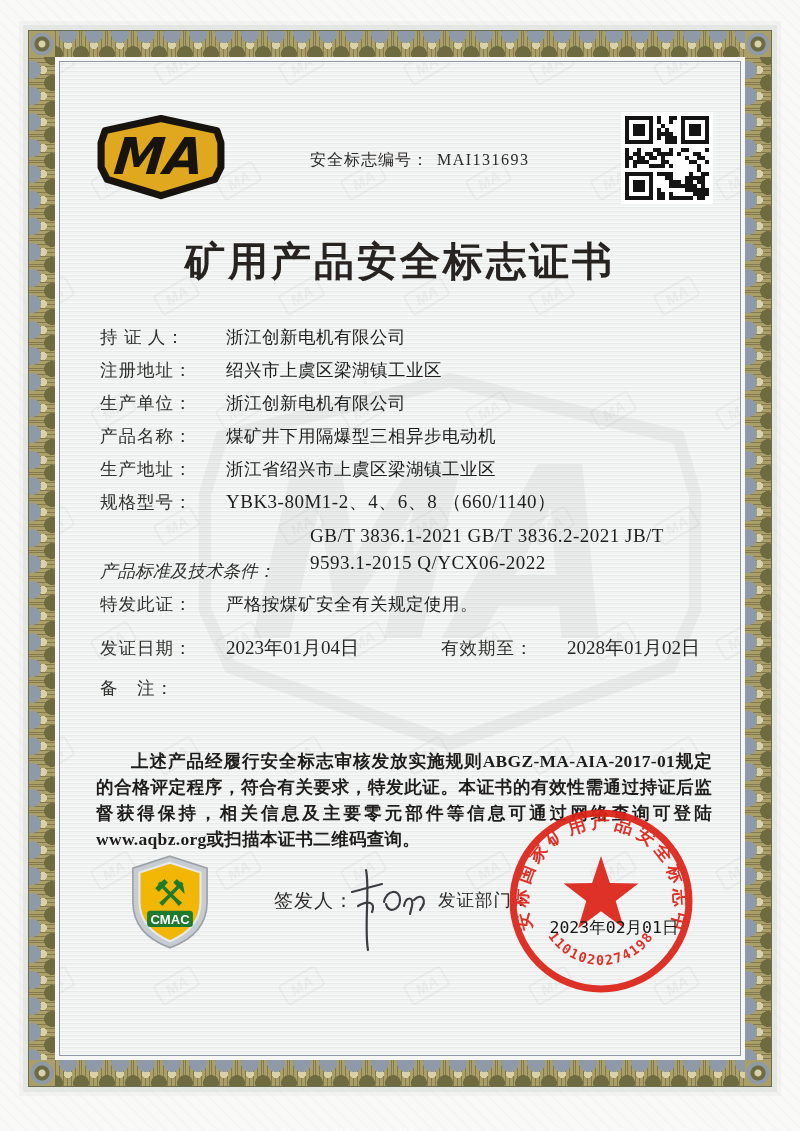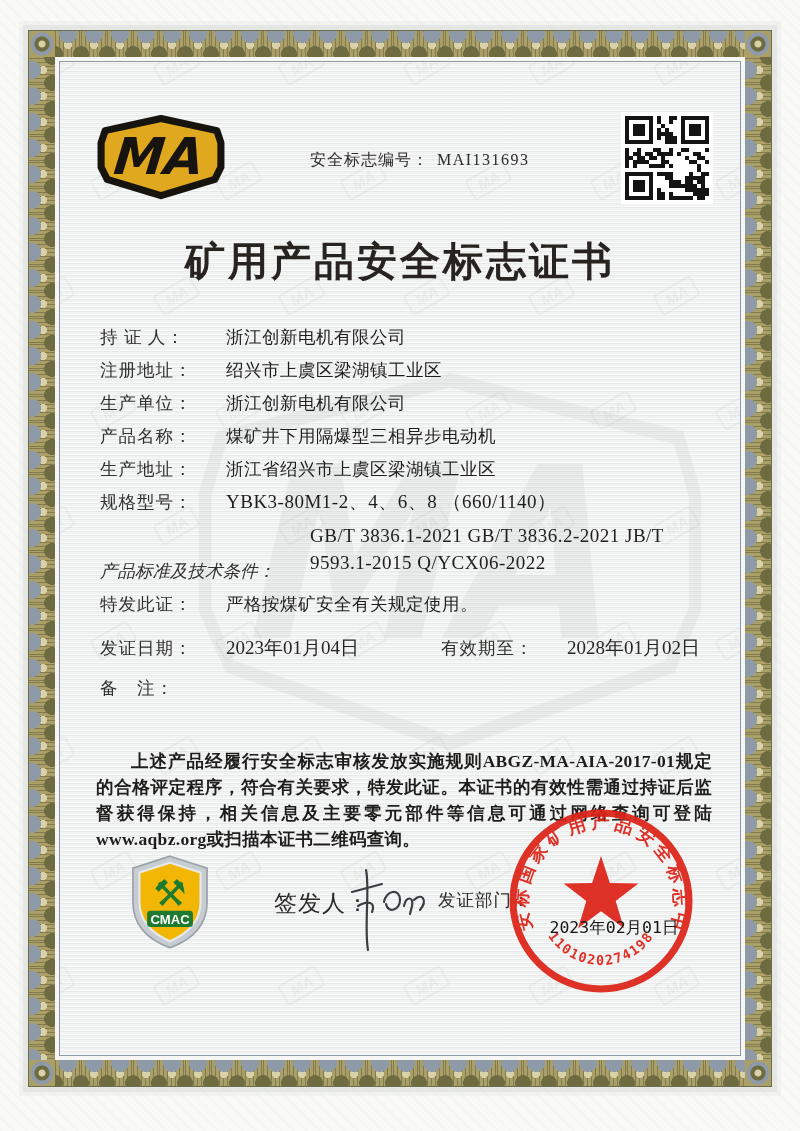--- a/index.html
+++ b/index.html
@@ -60,21 +60,21 @@
   .row-dates{display:flex;line-height:26px;margin-top:18px;margin-bottom:7px;}
   .row-dates .lab{flex:0 0 126px;letter-spacing:1px;color:#30302e;}
   .row-dates .val1{flex:0 0 215px;}
   .row-remark{display:flex;line-height:26px;margin-top:14px;align-items:center;}
   .row-remark .lab{letter-spacing:1px;color:#30302e;}
   
   .para{position:absolute;left:36px;top:686px;width:616px;font-size:17.5px;line-height:26px;
     color:#1e1d1c;text-indent:2em;font-weight:600;letter-spacing:.3px;text-align:justify;}
   
   .cmac{position:absolute;left:66px;top:792px;width:88px;height:96px;}
-  .signer-label{position:absolute;left:214px;top:826px;font-size:23px;letter-spacing:1px;color:#2b2a28;}
+  .signer-label{position:absolute;left:214px;top:826px;font-size:19px;letter-spacing:1px;color:#2b2a28;}
   .signature{position:absolute;left:288px;top:796px;width:82px;height:100px;}
   .dept-label{position:absolute;left:378px;top:826px;font-size:17.5px;letter-spacing:1px;color:#2b2a28;}
   .stamp{position:absolute;left:441px;top:739px;width:200px;height:200px;}
   .stamp svg{position:absolute;inset:0;}
   .stamp-date{position:absolute;left:26px;right:0;top:116px;text-align:center;
     font-family:"DejaVu Sans Mono",monospace;font-size:16.5px;color:#181716;letter-spacing:0;}
 </style>
 </head>
 <body>
 

